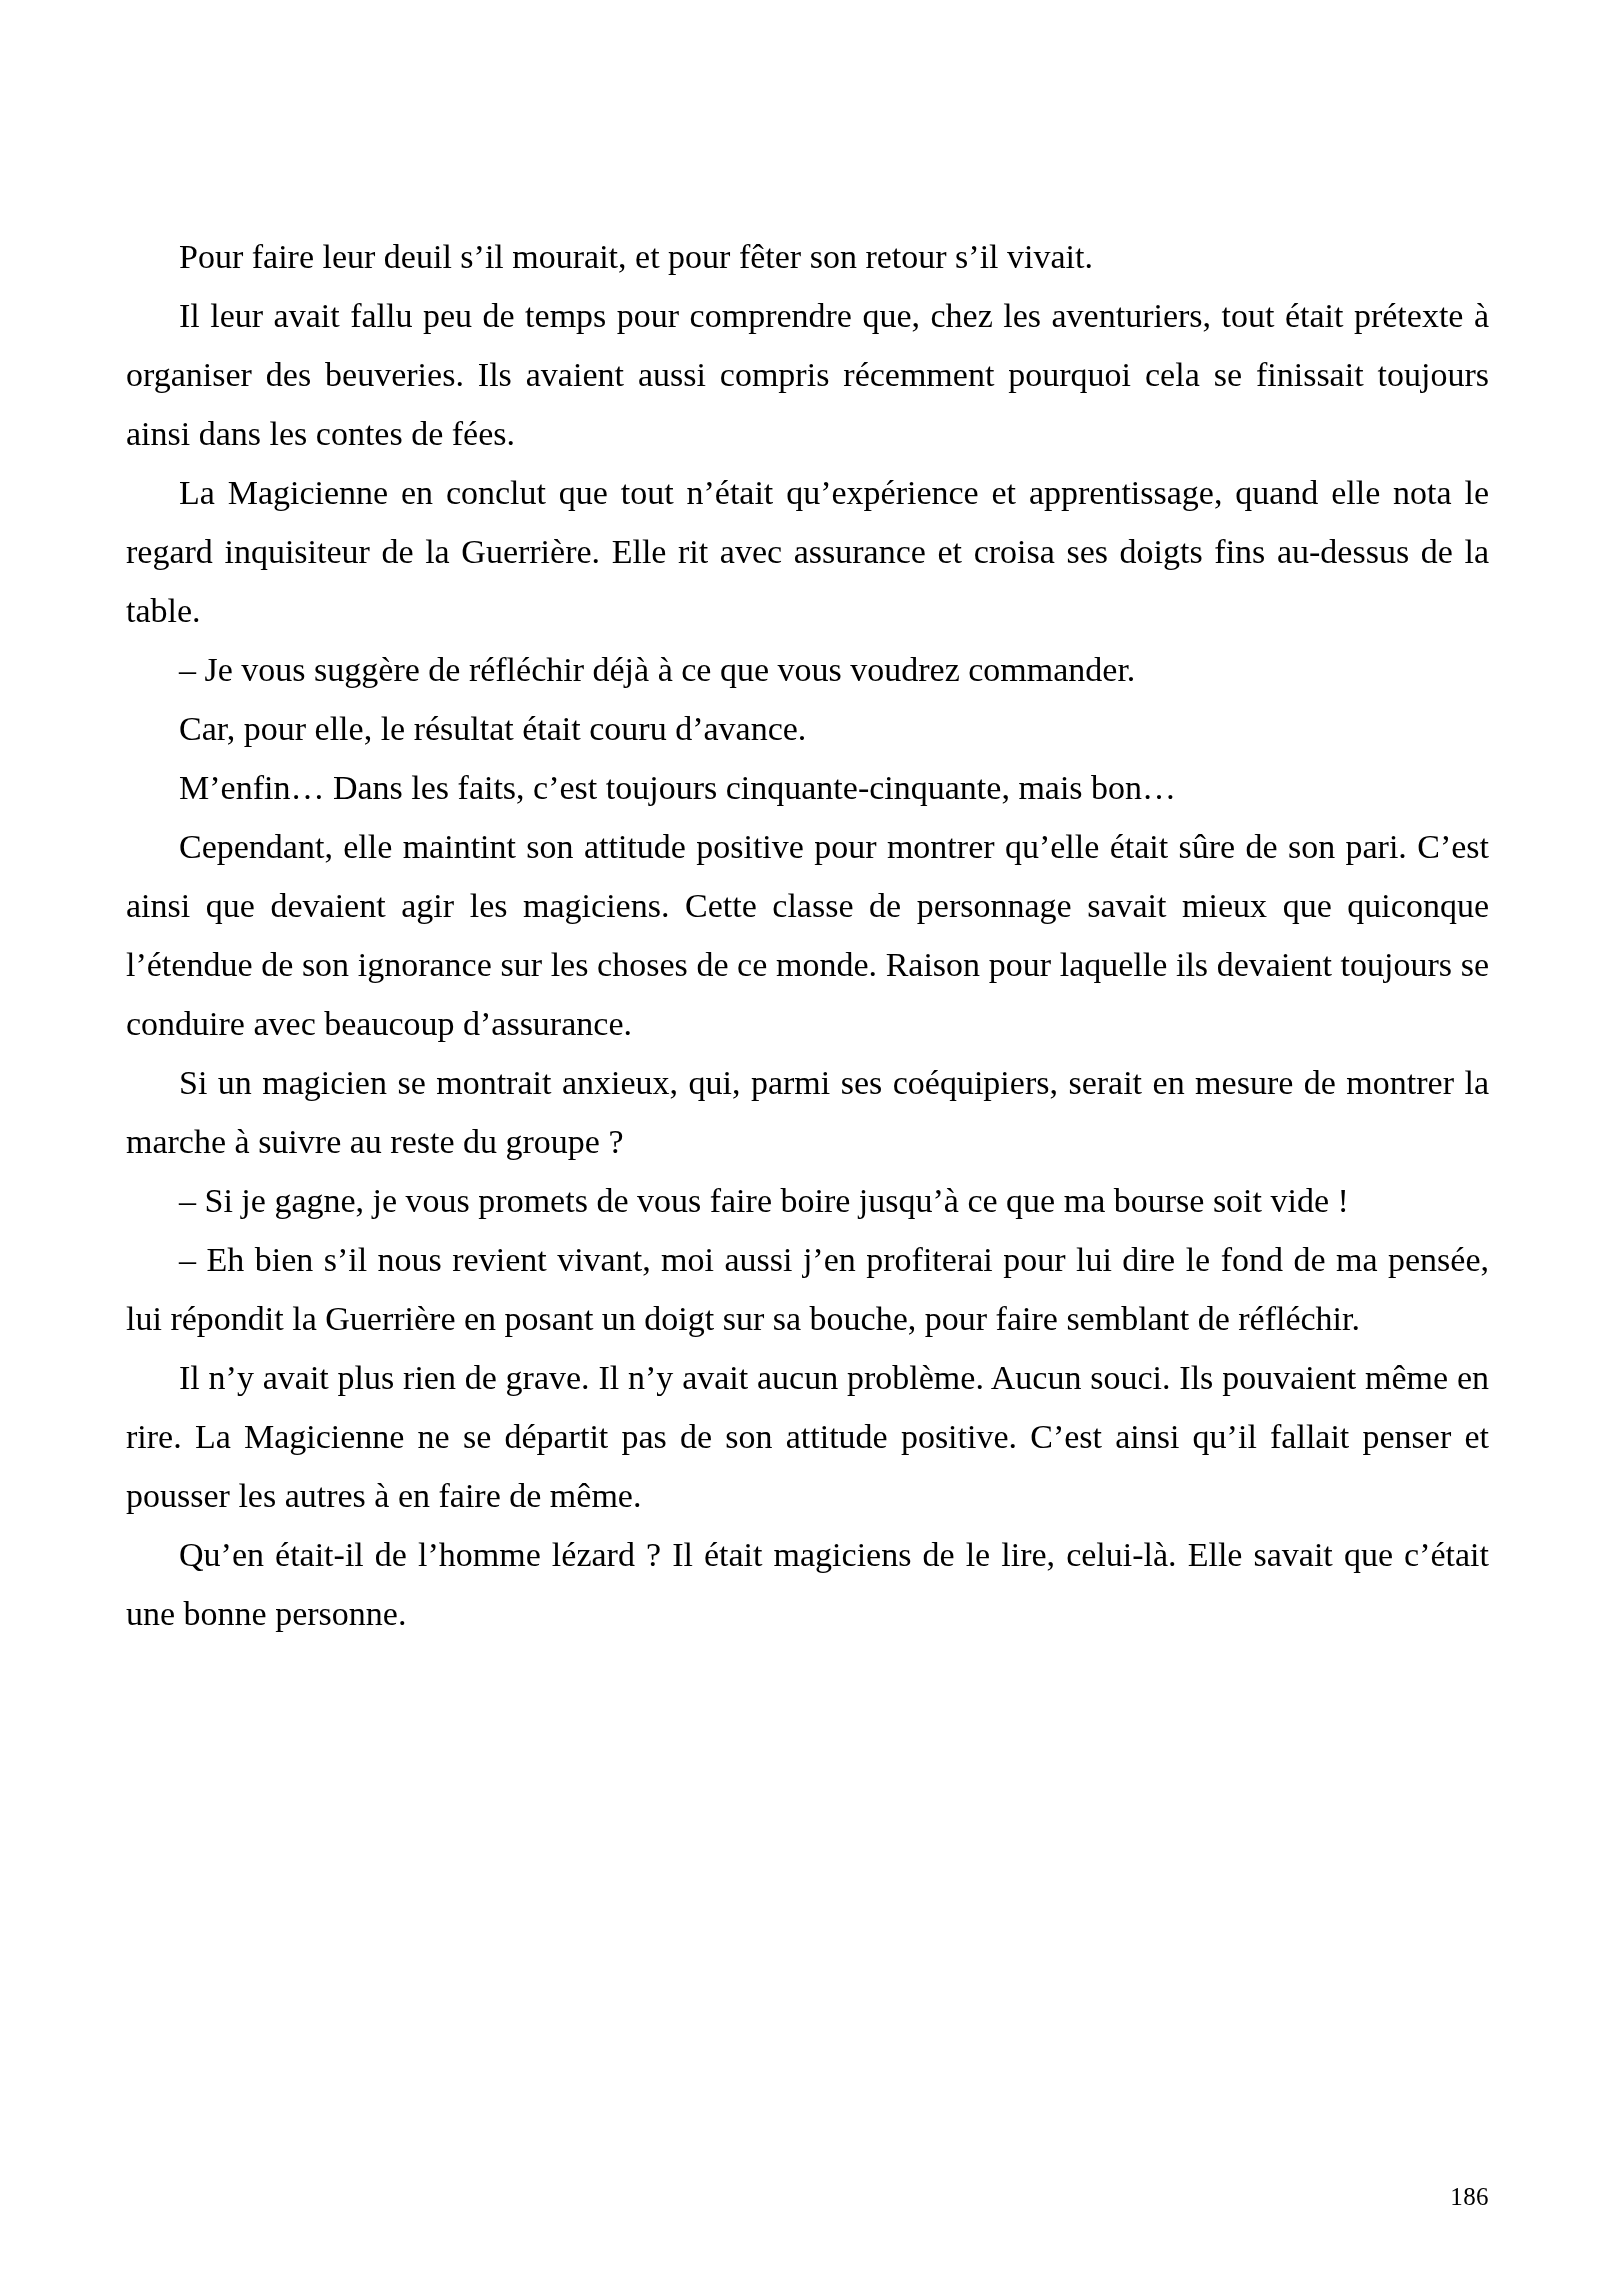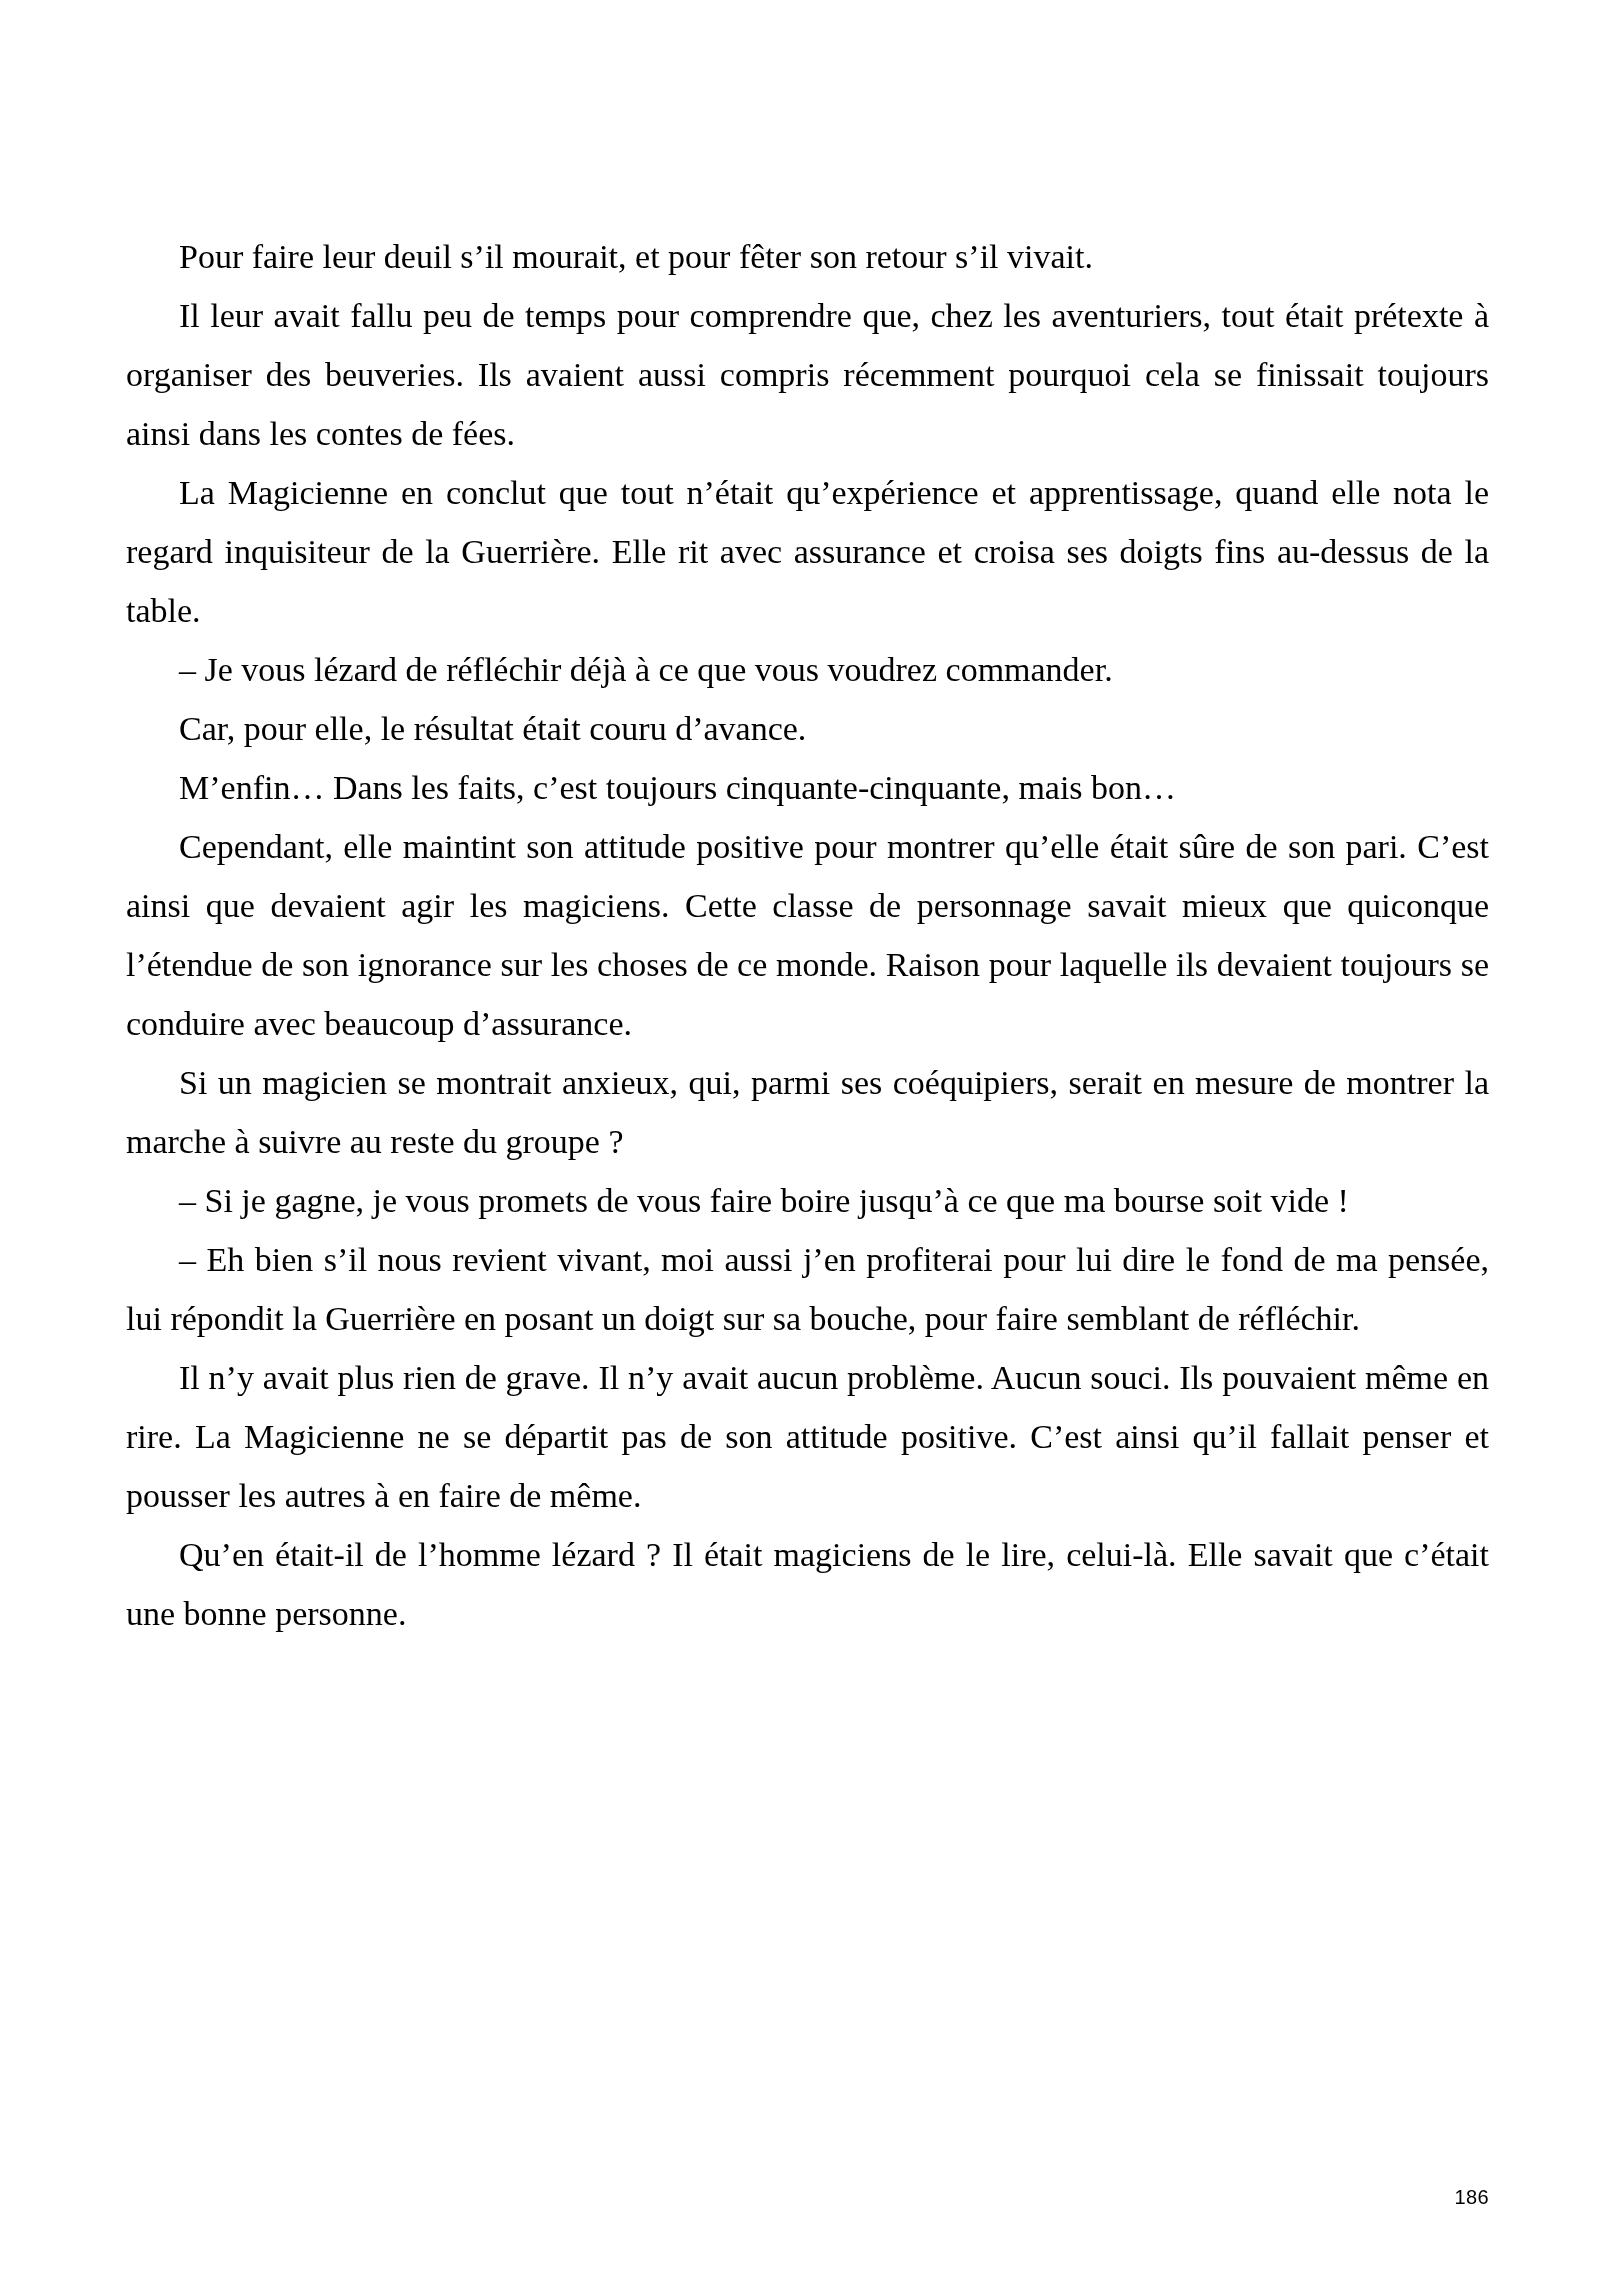--- a/index.html
+++ b/index.html
@@ -35,36 +35,36 @@
   .body-text p {
     margin: 0;
     text-indent: 53px;
   }
   .body-text p.italic {
   }
   .folio {
     position: absolute;
     right: 126px;
     bottom: 117px;
-    font-size: 20px;
+    font-size: 25px;
     line-height: 34px;
-    font-family: Liberation Sans, sans-serif;
+    font-family: Liberation Serif, serif;
     letter-spacing: 0.4px;
   }
 </style>
 </head>
 <body>
 
 <div class="page">
 
   <div class="body-text">
     <p>Pour faire leur deuil s’il mourait, et pour fêter son retour s’il vivait.</p>
     <p>Il leur avait fallu peu de temps pour comprendre que, chez les aventuriers, tout était prétexte à organiser des beuveries. Ils avaient aussi compris récemment pourquoi cela se finissait toujours ainsi dans les contes de fées.</p>
     <p>La Magicienne en conclut que tout n’était qu’expérience et apprentissage, quand elle nota le regard inquisiteur de la Guerrière. Elle rit avec assurance et croisa ses doigts fins au-dessus de la table.</p>
-    <p>– Je vous lézard de réfléchir déjà à ce que vous voudrez commander.</p>
+    <p>– Je vous suggère de réfléchir déjà à ce que vous voudrez commander.</p>
     <p>Car, pour elle, le résultat était couru d’avance.</p>
     <p class="italic">M’enfin… Dans les faits, c’est toujours cinquante-cinquante, mais bon…</p>
     <p>Cependant, elle maintint son attitude positive pour montrer qu’elle était sûre de son pari. C’est ainsi que devaient agir les magiciens. Cette classe de personnage savait mieux que quiconque l’étendue de son ignorance sur les choses de ce monde. Raison pour laquelle ils devaient toujours se conduire avec beaucoup d’assurance.</p>
     <p>Si un magicien se montrait anxieux, qui, parmi ses coéquipiers, serait en mesure de montrer la marche à suivre au reste du groupe ?</p>
     <p>– Si je gagne, je vous promets de vous faire boire jusqu’à ce que ma bourse soit vide !</p>
     <p>– Eh bien s’il nous revient vivant, moi aussi j’en profiterai pour lui dire le fond de ma pensée, lui répondit la Guerrière en posant un doigt sur sa bouche, pour faire semblant de réfléchir.</p>
     <p>Il n’y avait plus rien de grave. Il n’y avait aucun problème. Aucun souci. Ils pouvaient même en rire. La Magicienne ne se départit pas de son attitude positive. C’est ainsi qu’il fallait penser et pousser les autres à en faire de même.</p>
     <p>Qu’en était-il de l’homme lézard ? Il était magiciens de le lire, celui-là. Elle savait que c’était une bonne personne.</p>
   </div>
 

